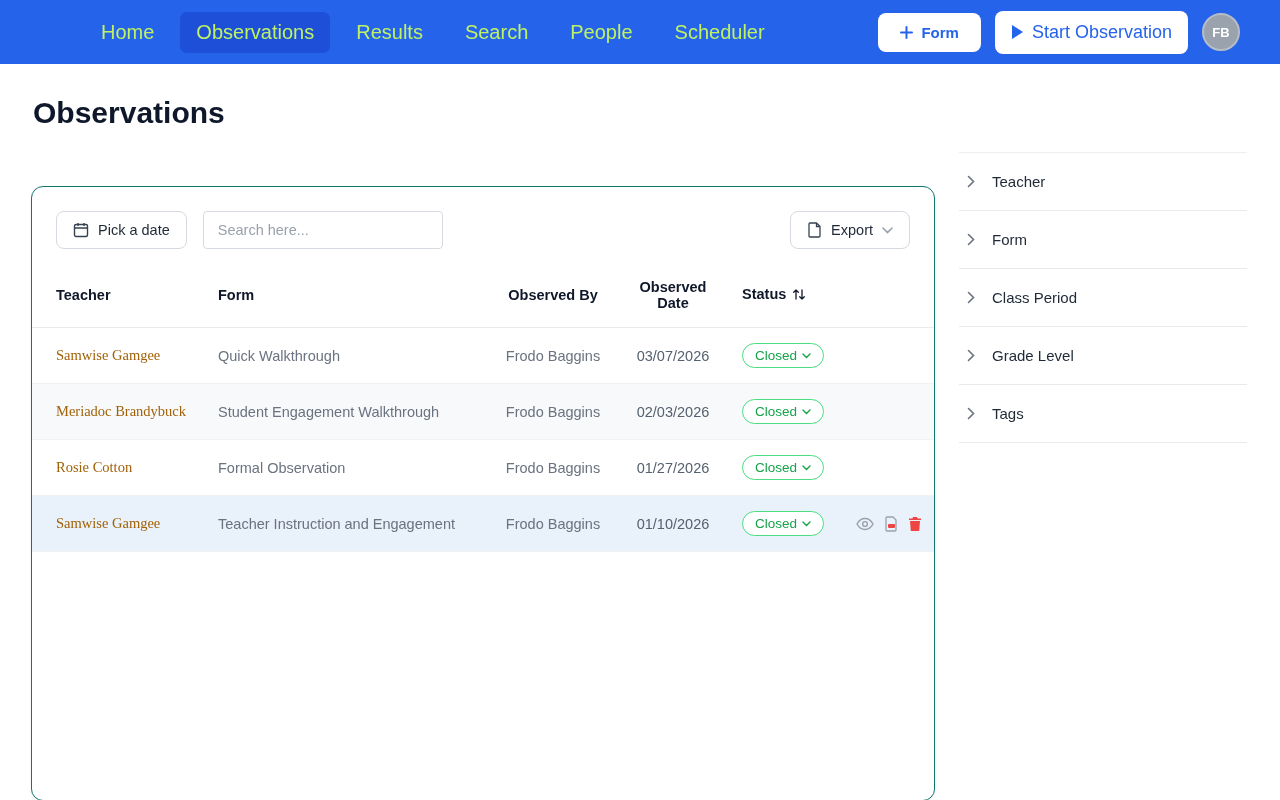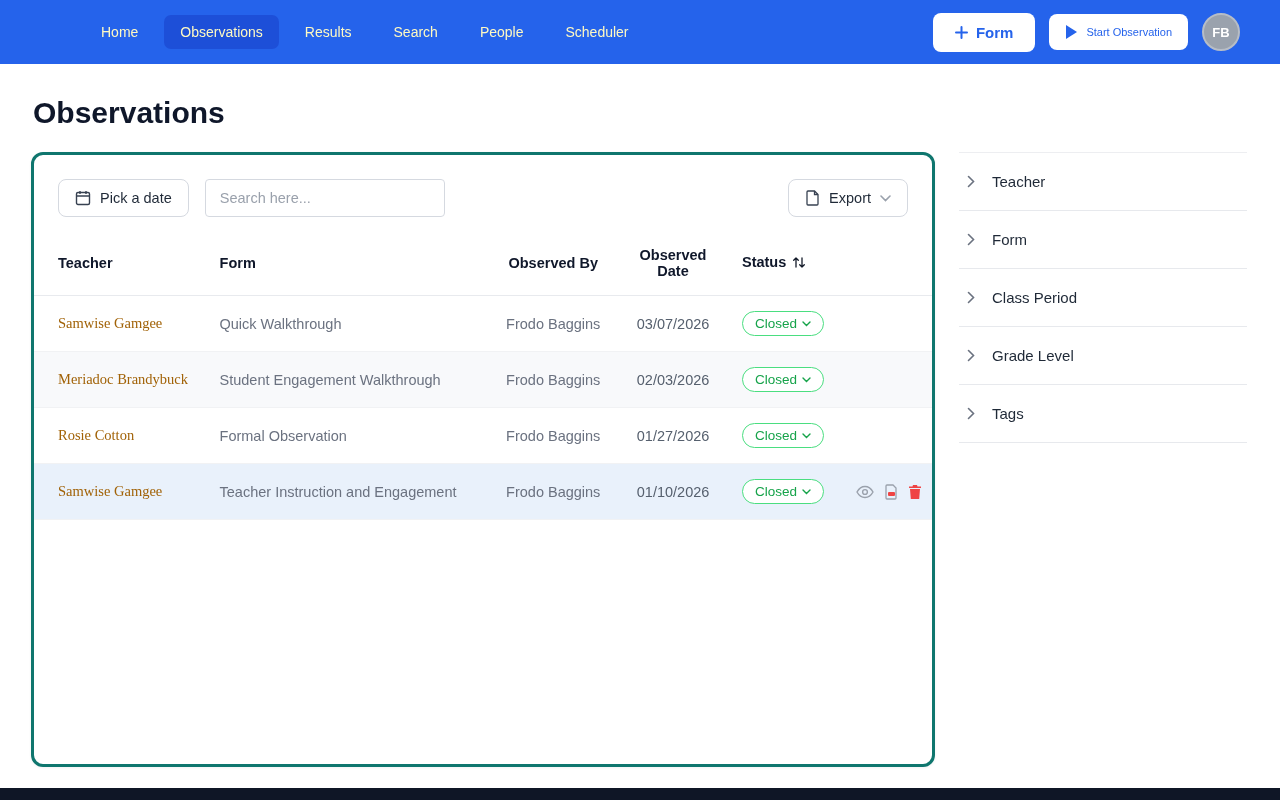--- a/index.html
+++ b/index.html
@@ -21,53 +21,54 @@
     align-items: center;
     padding: 0 40px 0 33px;
     flex: 0 0 auto;
   }
   .brand { display: flex; align-items: center; gap: 10px; cursor: pointer; }
   .brand-name {
     color: #ffffff; font-size: 21px; font-weight: 800; letter-spacing: 1px;
   }
   .nav-links { display: flex; align-items: center; margin-left: 52px; gap: 10px; }
   .nav-link {
-    color: #fef9c3; font-size: 14px; padding: 9px 16px; border-radius: 7px;
+    color: #bef264; font-size: 20px; padding: 9px 16px; border-radius: 7px;
     cursor: pointer; white-space: nowrap;
   }
   .nav-link.active { background: #1d4fd8; }
   .nav-right { margin-left: auto; display: flex; align-items: center; gap: 14px; }
   .btn-form {
     background: #ffffff; color: #2563eb; font-weight: 700; font-size: 15px;
     border: none; border-radius: 8px; padding: 11px 22px;
     display: flex; align-items: center; gap: 8px; cursor: pointer;
   }
   .btn-start {
-    background: #ffffff; color: #2563eb; font-size: 11px;
+    background: #ffffff; color: #2563eb; font-size: 18px;
     border: none; border-radius: 8px; padding: 11px 16px;
     display: flex; align-items: center; gap: 9px; cursor: pointer;
   }
   .avatar {
     width: 38px; height: 38px; border-radius: 50%;
     background: #9aa2ad; border: 2px solid #b7bdc6;
     color: #ffffff; font-size: 13px; font-weight: 700;
     display: flex; align-items: center; justify-content: center; cursor: pointer;
   }
 
   
   .page { flex: 1 1 auto; padding: 0 31px; }
   .page-title { font-size: 30px; font-weight: 800; color: #0f172a; margin: 32px 0 22px 2px; }
   .content { display: flex; gap: 24px; align-items: flex-start; }
 
   
   .card {
     width: 904px; min-height: 615px;
-    background: #ffffff; border: 3px solid #0f766e; border-radius: 12px;
+    background: #ffffff; border: 1px solid #0f766e; border-radius: 12px;
     box-shadow: 0 1px 3px rgba(16,24,40,.06);
     overflow: hidden;
+    margin-top: 34px;
   }
   .toolbar { display: flex; align-items: center; gap: 16px; padding: 24px 24px 16px; }
   .btn-outline {
     display: flex; align-items: center; gap: 9px;
     background: #ffffff; border: 1px solid #d5d9e0; border-radius: 8px;
     padding: 10px 16px; font-size: 14.5px; color: #1f2937; cursor: pointer;
     font-family: "Liberation Sans", sans-serif;
   }
   .search-input {
     width: 240px; border: 1px solid #d5d9e0; border-radius: 4px;

